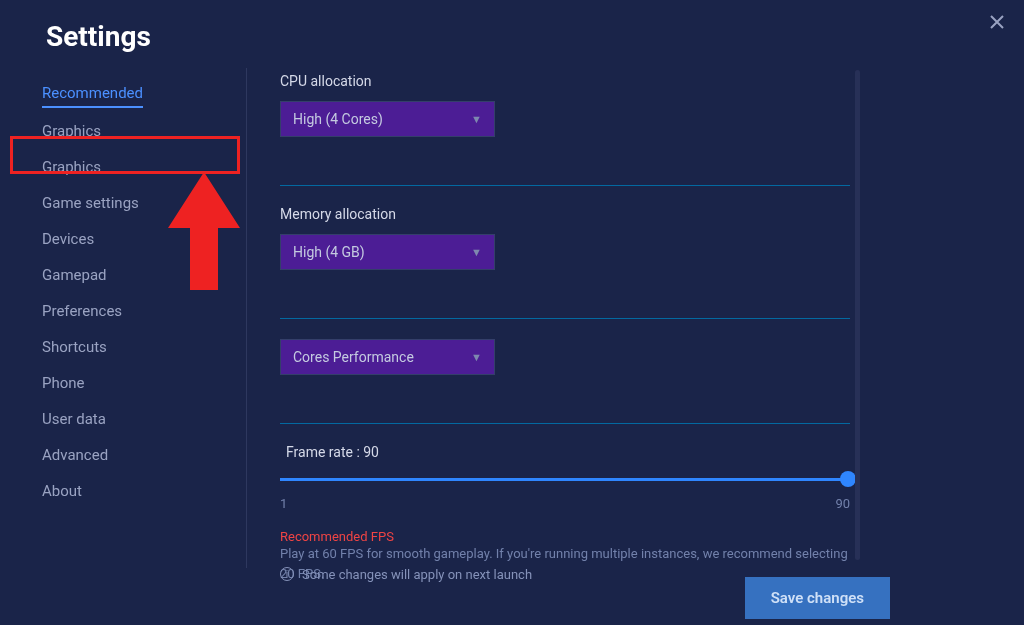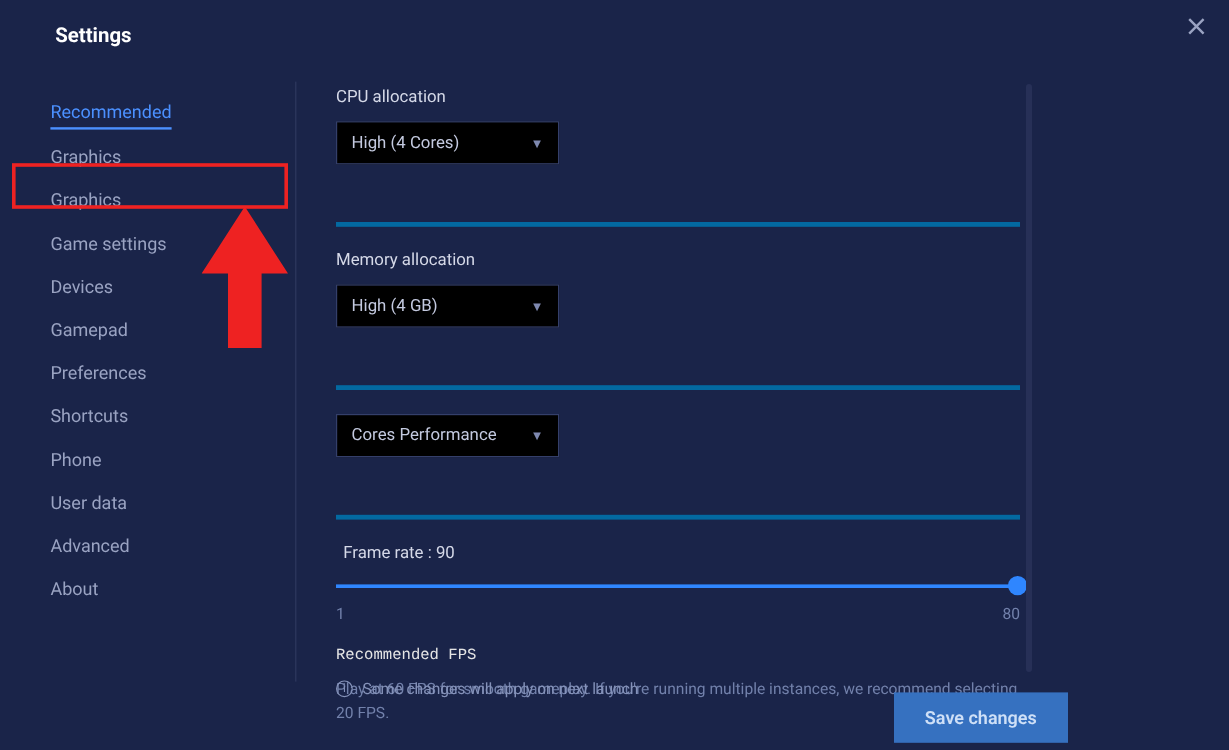--- a/index.html
+++ b/index.html
@@ -21,21 +21,21 @@
     cursor: pointer;
     display: flex;
     align-items: center;
     justify-content: center;
   }
   .close-btn svg { width: 16px; height: 16px; }
   .title {
     position: absolute;
     left: 46px;
     top: 20px;
-    font-size: 17px;
+    font-size: 28px;
     font-weight: 700;
     color: #fff;
   }
   .sidebar {
     position: absolute;
     left: 42px;
     top: 75px;
     width: 200px;
   }
   .sidebar-item {
@@ -88,23 +88,23 @@
     display: flex;
     align-items: center;
     gap: 8px;
   }
   .help-icon {
     width: 14px; height: 14px; border: 1px solid #6f7aa3; border-radius: 50%;
     font-size: 10px; display: inline-flex; align-items: center; justify-content: center;
     color: #6f7aa3;
   }
   .dropdown {
-    width: 186px;
+    width: 215px;
     height: 36px;
-    background: #000000;
+    background: #4c1d95;
     border: 1px solid #343f6a;
     color: #c4cae0;
     font-size: 14px;
     padding: 0 12px;
     display: flex;
     align-items: center;
     justify-content: space-between;
     cursor: pointer;
     margin-bottom: 24px;
   }
@@ -116,21 +116,21 @@
   .slider-track {
     position: absolute; left: 0; top: 8px; height: 3px; width: 100%; background: #2f86ff;
   }
   .slider-thumb {
     position: absolute; right: -6px; top: 1px; width: 16px; height: 16px; border-radius: 50%;
     background: #2f86ff;
   }
   .slider-scale {
     display: flex; justify-content: space-between; font-size: 13px; color: #7281ab; margin-bottom: 18px;
   }
-  .recommended-title { font-size: 13px; color: #e5e5e5; margin-bottom: 12px; font-family: Liberation Mono, monospace; }
+  .recommended-title { font-size: 13px; color: #ef4444; margin-bottom: 0; }
   .recommended-body { font-size: 13px; color: #7281ab; line-height: 1.5; margin-bottom: 18px; }
   .scrollbar {
     position: absolute;
     right: 164px;
     top: 70px;
     width: 5px;
     height: 490px;
     background: #273057;
     border-radius: 3px;
   }
@@ -153,21 +153,21 @@
   .save-btn {
     background: #3671c0;
     color: #cfe0f7;
     font-size: 15px;
     font-weight: 600;
     padding: 12px 26px;
     border: none;
     cursor: pointer;
     margin-top: 48px;
   }
-  .section-bottom-line { border-bottom:4px solid #0369a1; padding-bottom:24px; margin-bottom:20px; }
+  .section-bottom-line { border-bottom:1px solid #0369a1; padding-bottom:24px; margin-bottom:20px; }
 </style>
 </head>
 <body>
 
 <div class="close-btn">
   <svg viewBox="0 0 16 16">
       <path d="M2 2 L14 14 M14 2 L2 14" stroke="currentColor" stroke-width="2" fill="none"></path>
     </svg>
 </div>
 
@@ -223,21 +223,21 @@
   </div>
 
   <div class="section">
     <div class="frame-label">Frame rate : 90</div>
     <div class="slider-wrap">
       <div class="slider-track"></div>
       <div class="slider-thumb"></div>
     </div>
     <div class="slider-scale">
       <span>1</span>
-      <span>80</span>
+      <span>90</span>
     </div>
     <div class="recommended-title">Recommended FPS</div>
     <div class="recommended-body">Play at 60 FPS for smooth gameplay. If you're running multiple instances, we recommend selecting 20 FPS.</div>
 
   </div>
 
 </div>
 
 <div class="scrollbar"></div>
 

